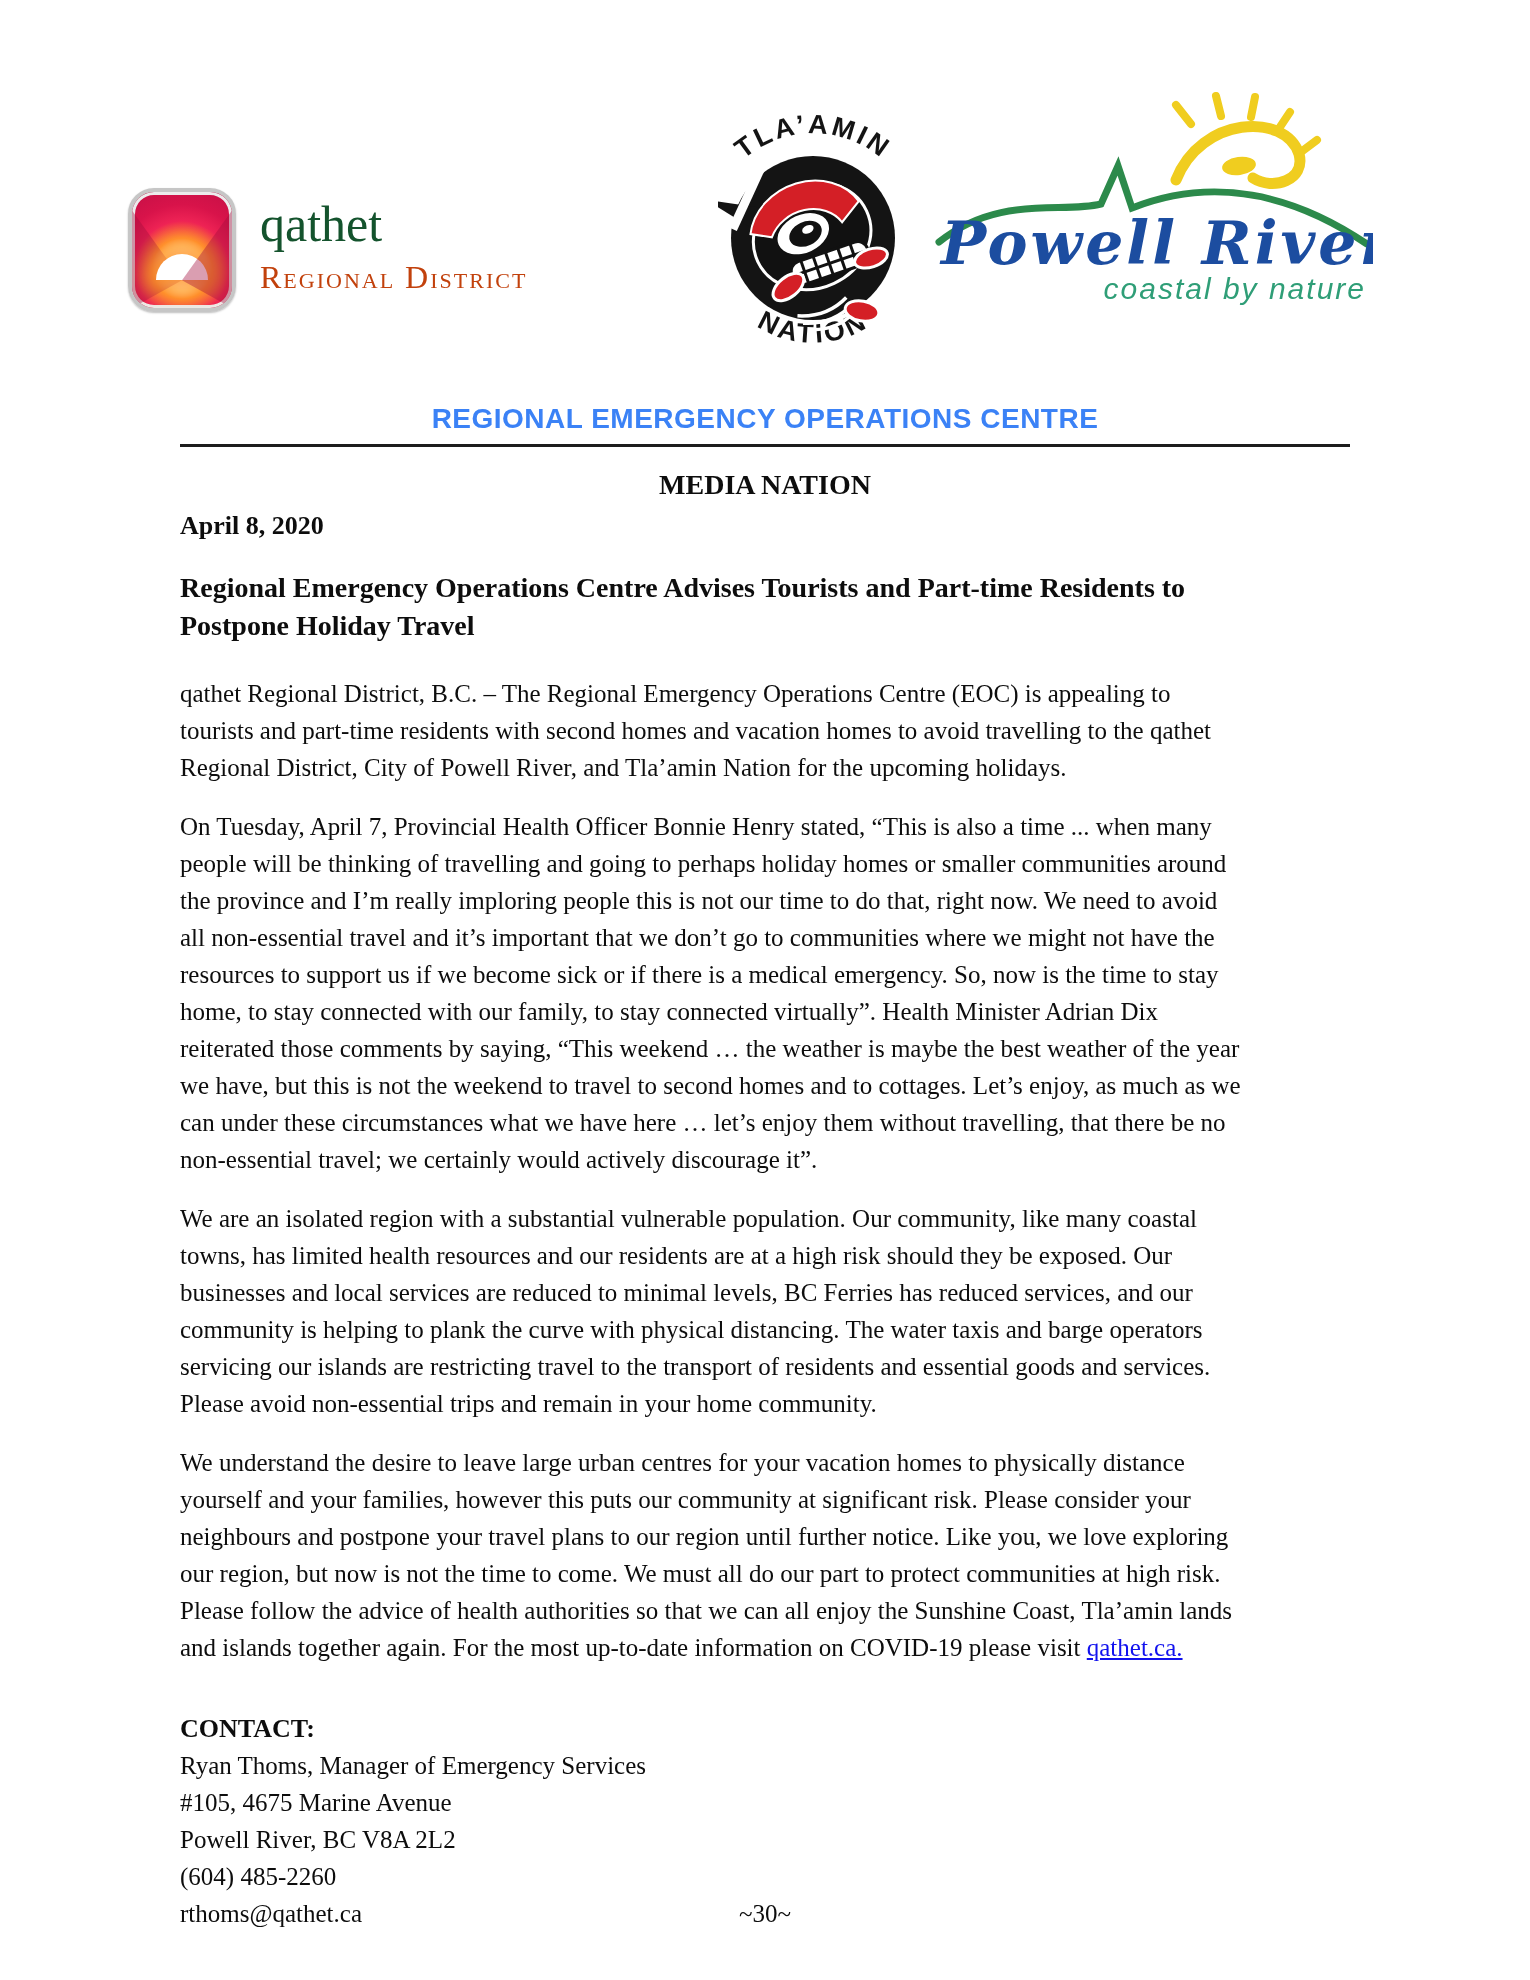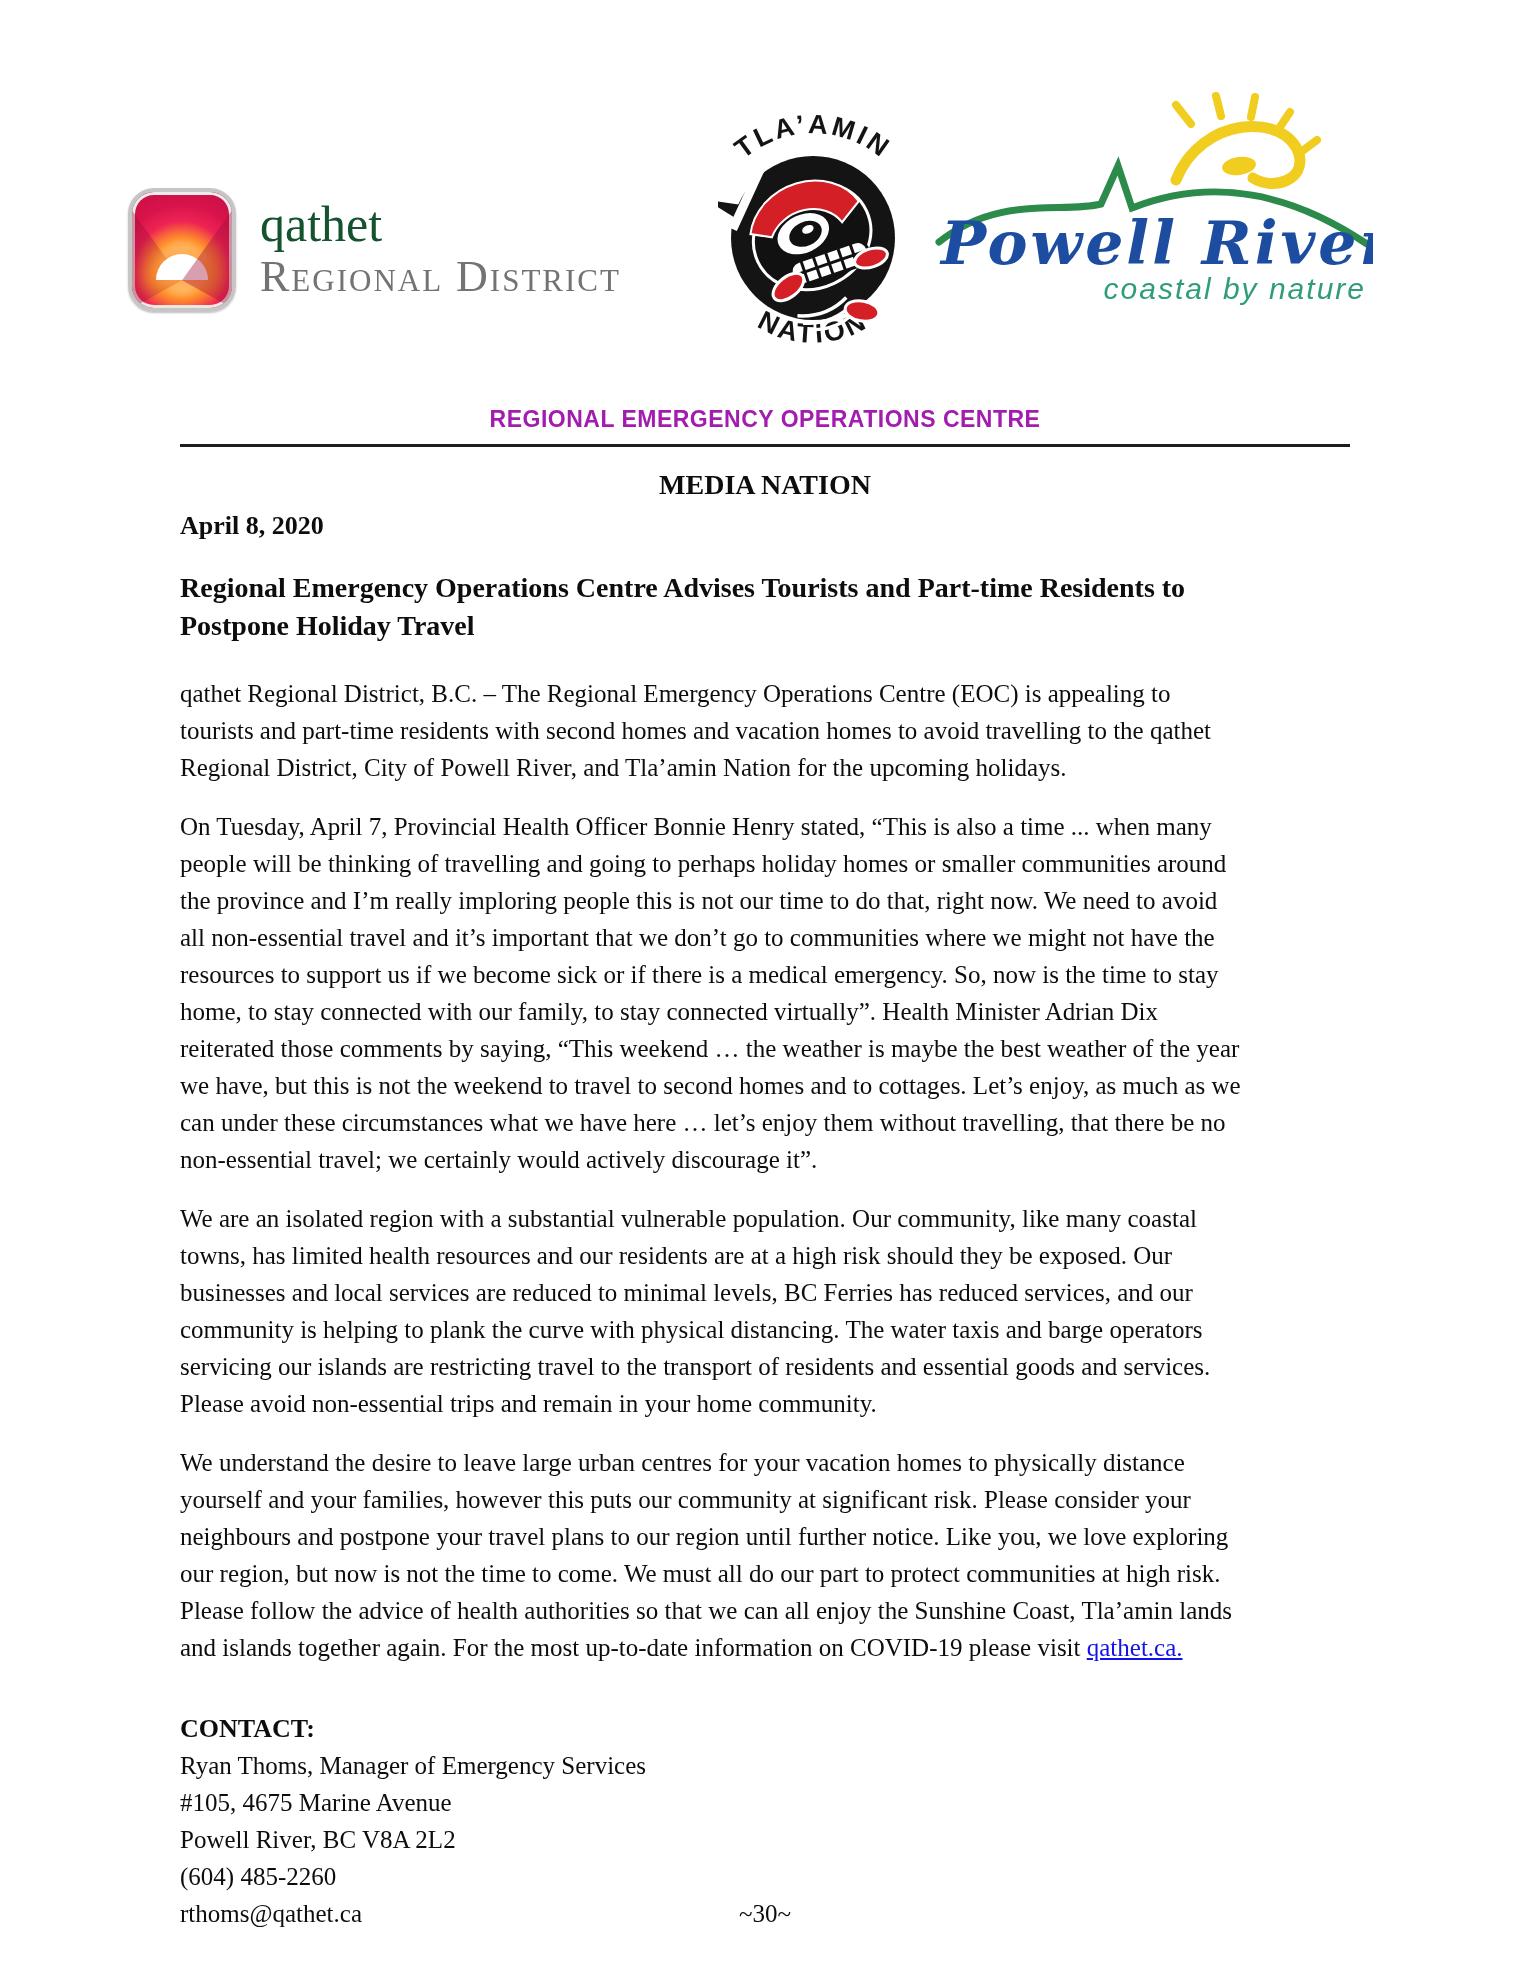--- a/index.html
+++ b/index.html
@@ -28,31 +28,31 @@
     content:"";position:absolute;inset:0;background:#a30d3c;opacity:.40;
   }
   .q-icon::before{clip-path:polygon(0 16%, 50% 76%, 0 100%);}
   .q-icon::after{clip-path:polygon(100% 16%, 50% 76%, 100% 100%);}
   .q-sun{
     position:absolute;left:50%;bottom:24%;transform:translateX(-50%);
     width:52px;height:26px;border-radius:52px 52px 0 0;background:#fff;
     box-shadow:0 0 20px 10px rgba(255,150,40,.95);
   }
   .q-word{font-size:50px;line-height:52px;color:#14532d;}
-  .q-district{font-size:44px;line-height:50px;color:#737373;font-variant:small-caps;letter-spacing:2px;margin-top:2px;}
+  .q-district{font-size:32px;line-height:50px;color:#c2410c;font-variant:small-caps;letter-spacing:2px;margin-top:2px;}
 
   .tlaamin{position:absolute;left:718px;top:106px;}
   .powell{position:absolute;left:933px;top:92px;}
   .arc-text{font-family:"Liberation Sans",sans-serif;font-weight:bold;font-size:27px;letter-spacing:3px;fill:#141414;}
 
   
   .content{position:relative;padding:403px 180px 0 180px;}
   .eoc-title{
     font-family:"Liberation Sans",sans-serif;font-weight:bold;
-    font-size:23px;line-height:32px;text-align:center;letter-spacing:.5px;color:#a21caf;
+    font-size:28px;line-height:32px;text-align:center;letter-spacing:.5px;color:#3b82f6;
   }
   .rule{border:none;border-top:3px solid #1d1d1d;margin:9px 0 0 0;}
   .media-release{font-weight:bold;font-size:28px;line-height:32px;text-align:center;margin-top:22px;}
   .release-date{font-weight:bold;font-size:26px;line-height:30px;text-align:left;margin-top:10px;}
   .headline{
     font-weight:bold;font-size:28px;line-height:38px;
     margin:28px 0 0 0;white-space:pre-line;font-family:Liberation Serif, serif;
   }
   .bodytext p{
     font-size:25px;line-height:37px;margin:0 0 22px 0;white-space:pre;

